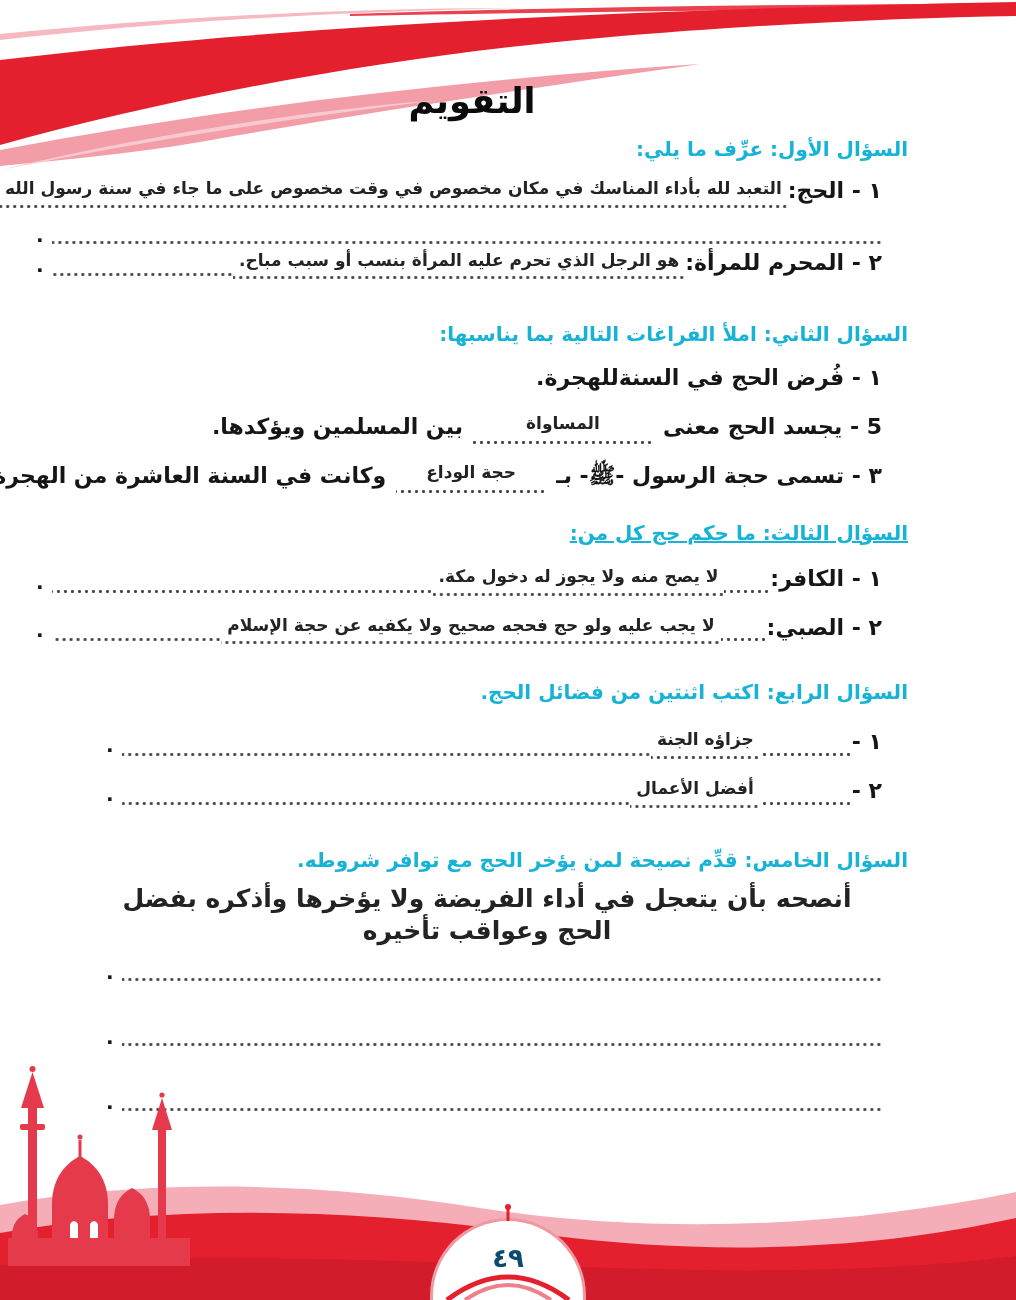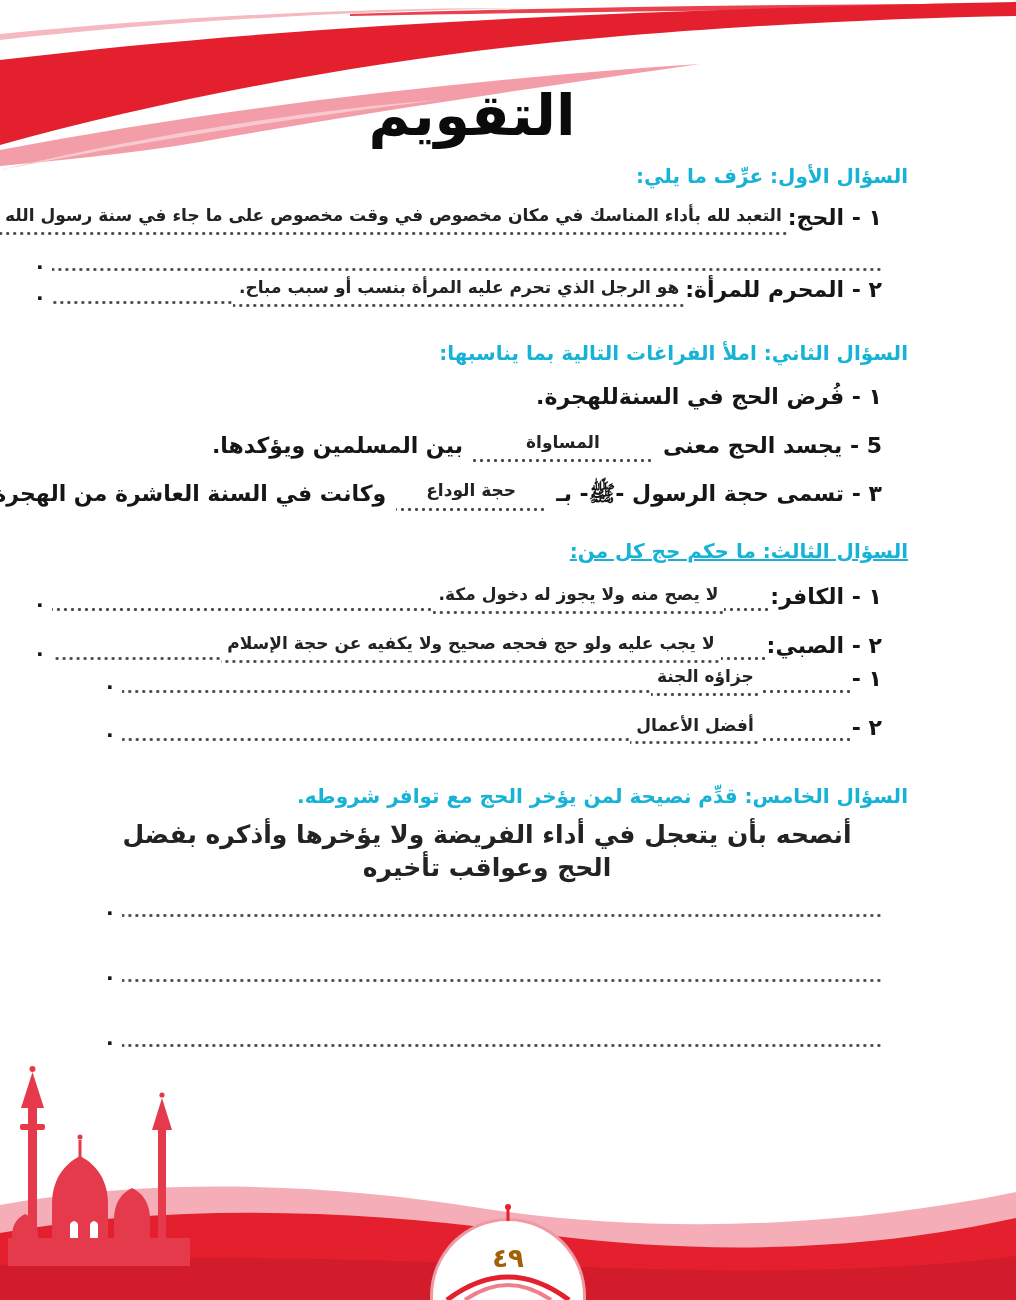--- a/index.html
+++ b/index.html
@@ -4,24 +4,24 @@
 <style>
   * { margin:0; padding:0; box-sizing:border-box; }
   html,body { background:#ffffff; }
   .page {
     position:relative; width:1016px; height:1300px; margin:0 auto;
     background:#ffffff; overflow:hidden; direction:rtl;
     font-family:"DejaVu Sans", sans-serif; color:#161616;
   }
   .top-ribbon { position:absolute; top:0; left:0; width:1016px; height:175px; z-index:1; }
   .content { position:absolute; top:80px; right:0; left:0; padding:0 108px 0 36px; z-index:2; }
-  .title { text-align:center; font-size:57px; line-height:1.25; font-weight:bold; color:#0b0b0b; margin-bottom:10px; }
+  .title { text-align:center; font-size:35px; line-height:1.25; font-weight:bold; color:#0b0b0b; margin-bottom:10px; }
   .qhead { font-size:20px; line-height:1.3; font-weight:bold; color:#17b3d6; }
   .q1-head { margin-top:12px; margin-bottom:14px; }
-  .q2-head { margin-top:32px; margin-bottom:16px; }
+  .q2-head { margin-top:41px; margin-bottom:16px; }
   .q3-head { margin-top:26px; margin-bottom:18px;text-decoration:underline; }
   .q4-head { margin-top:34px; margin-bottom:22px; }
   .q5-head { margin-top:38px; margin-bottom:10px; }
 
   .line { display:flex; align-items:flex-end; margin:0 26px 0 0; font-weight:bold; font-size:22px; line-height:1.4; }
   .line + .line { margin-top:16px; }
   .label { white-space:nowrap; padding-bottom:2px; }
   .hand { font-size:17px; white-space:nowrap; font-weight:bold; color:#232323; }
   .dotbg {
     background-image: radial-gradient(circle, #474747 1.3px, transparent 1.7px);
@@ -51,21 +51,21 @@
   .mosque { position:absolute; left:8px; bottom:34px; width:182px; height:200px; }
   .arch {
     position:absolute; bottom:0; left:430px; width:156px; height:82px;
     background:#ffffff; border:3px solid #ef99a3; border-bottom:none;
     border-radius:78px 78px 0 0; z-index:4;
   }
   .arch-arcs { position:absolute; left:0; bottom:0; width:150px; height:76px; }
   .finial { position:absolute; top:-18px; left:50%; transform:translateX(-50%); width:20px; height:18px; }
   .pagenum {
     position:absolute; top:22px; left:0; width:100%; text-align:center;
-    font-size:26px; font-weight:bold; color:#a16207; z-index:5;
+    font-size:26px; font-weight:bold; color:#0c4a6e; z-index:5;
   }
 </style>
 </head>
 <body>
 
 <div class="page">
 
   <svg class="top-ribbon" viewBox="0 0 1016 175" preserveAspectRatio="none" aria-hidden="true">
     <path d="M0,40 C160,22 330,12 520,8 C340,8 160,18 0,34 Z" fill="#f6b9c1"></path>
     <path d="M0,60 C250,30 520,16 780,8 C870,5 950,3 1016,2 L1016,16 C900,18 760,24 600,38 C400,55 180,95 0,145 Z" fill="#e5202e"></path>
@@ -135,20 +135,21 @@
       <div class="line q3-item2">
         <span class="label">٢ - الصبي:</span>
         <span class="dots lead-sm dotbg"></span>
         <span class="hand on-dots dotbg">لا يجب عليه ولو حج فحجه صحيح ولا يكفيه عن حجة الإسلام</span>
         <span class="dots dotbg"></span>
         <span class="period">.</span>
       </div>
     </section>
 
     <section>
+      <h2 class="qhead q4-head">السؤال الرابع: اكتب اثنتين من فضائل الحج.</h2>
 
       <div class="line indent">
         <span class="label">١ -</span>
         <span class="dots lead-md dotbg"></span>
         <span class="hand on-dots dotbg">جزاؤه الجنة</span>
         <span class="dots dotbg"></span>
         <span class="period">.</span>
       </div>
 
       <div class="line indent q4-item2">

